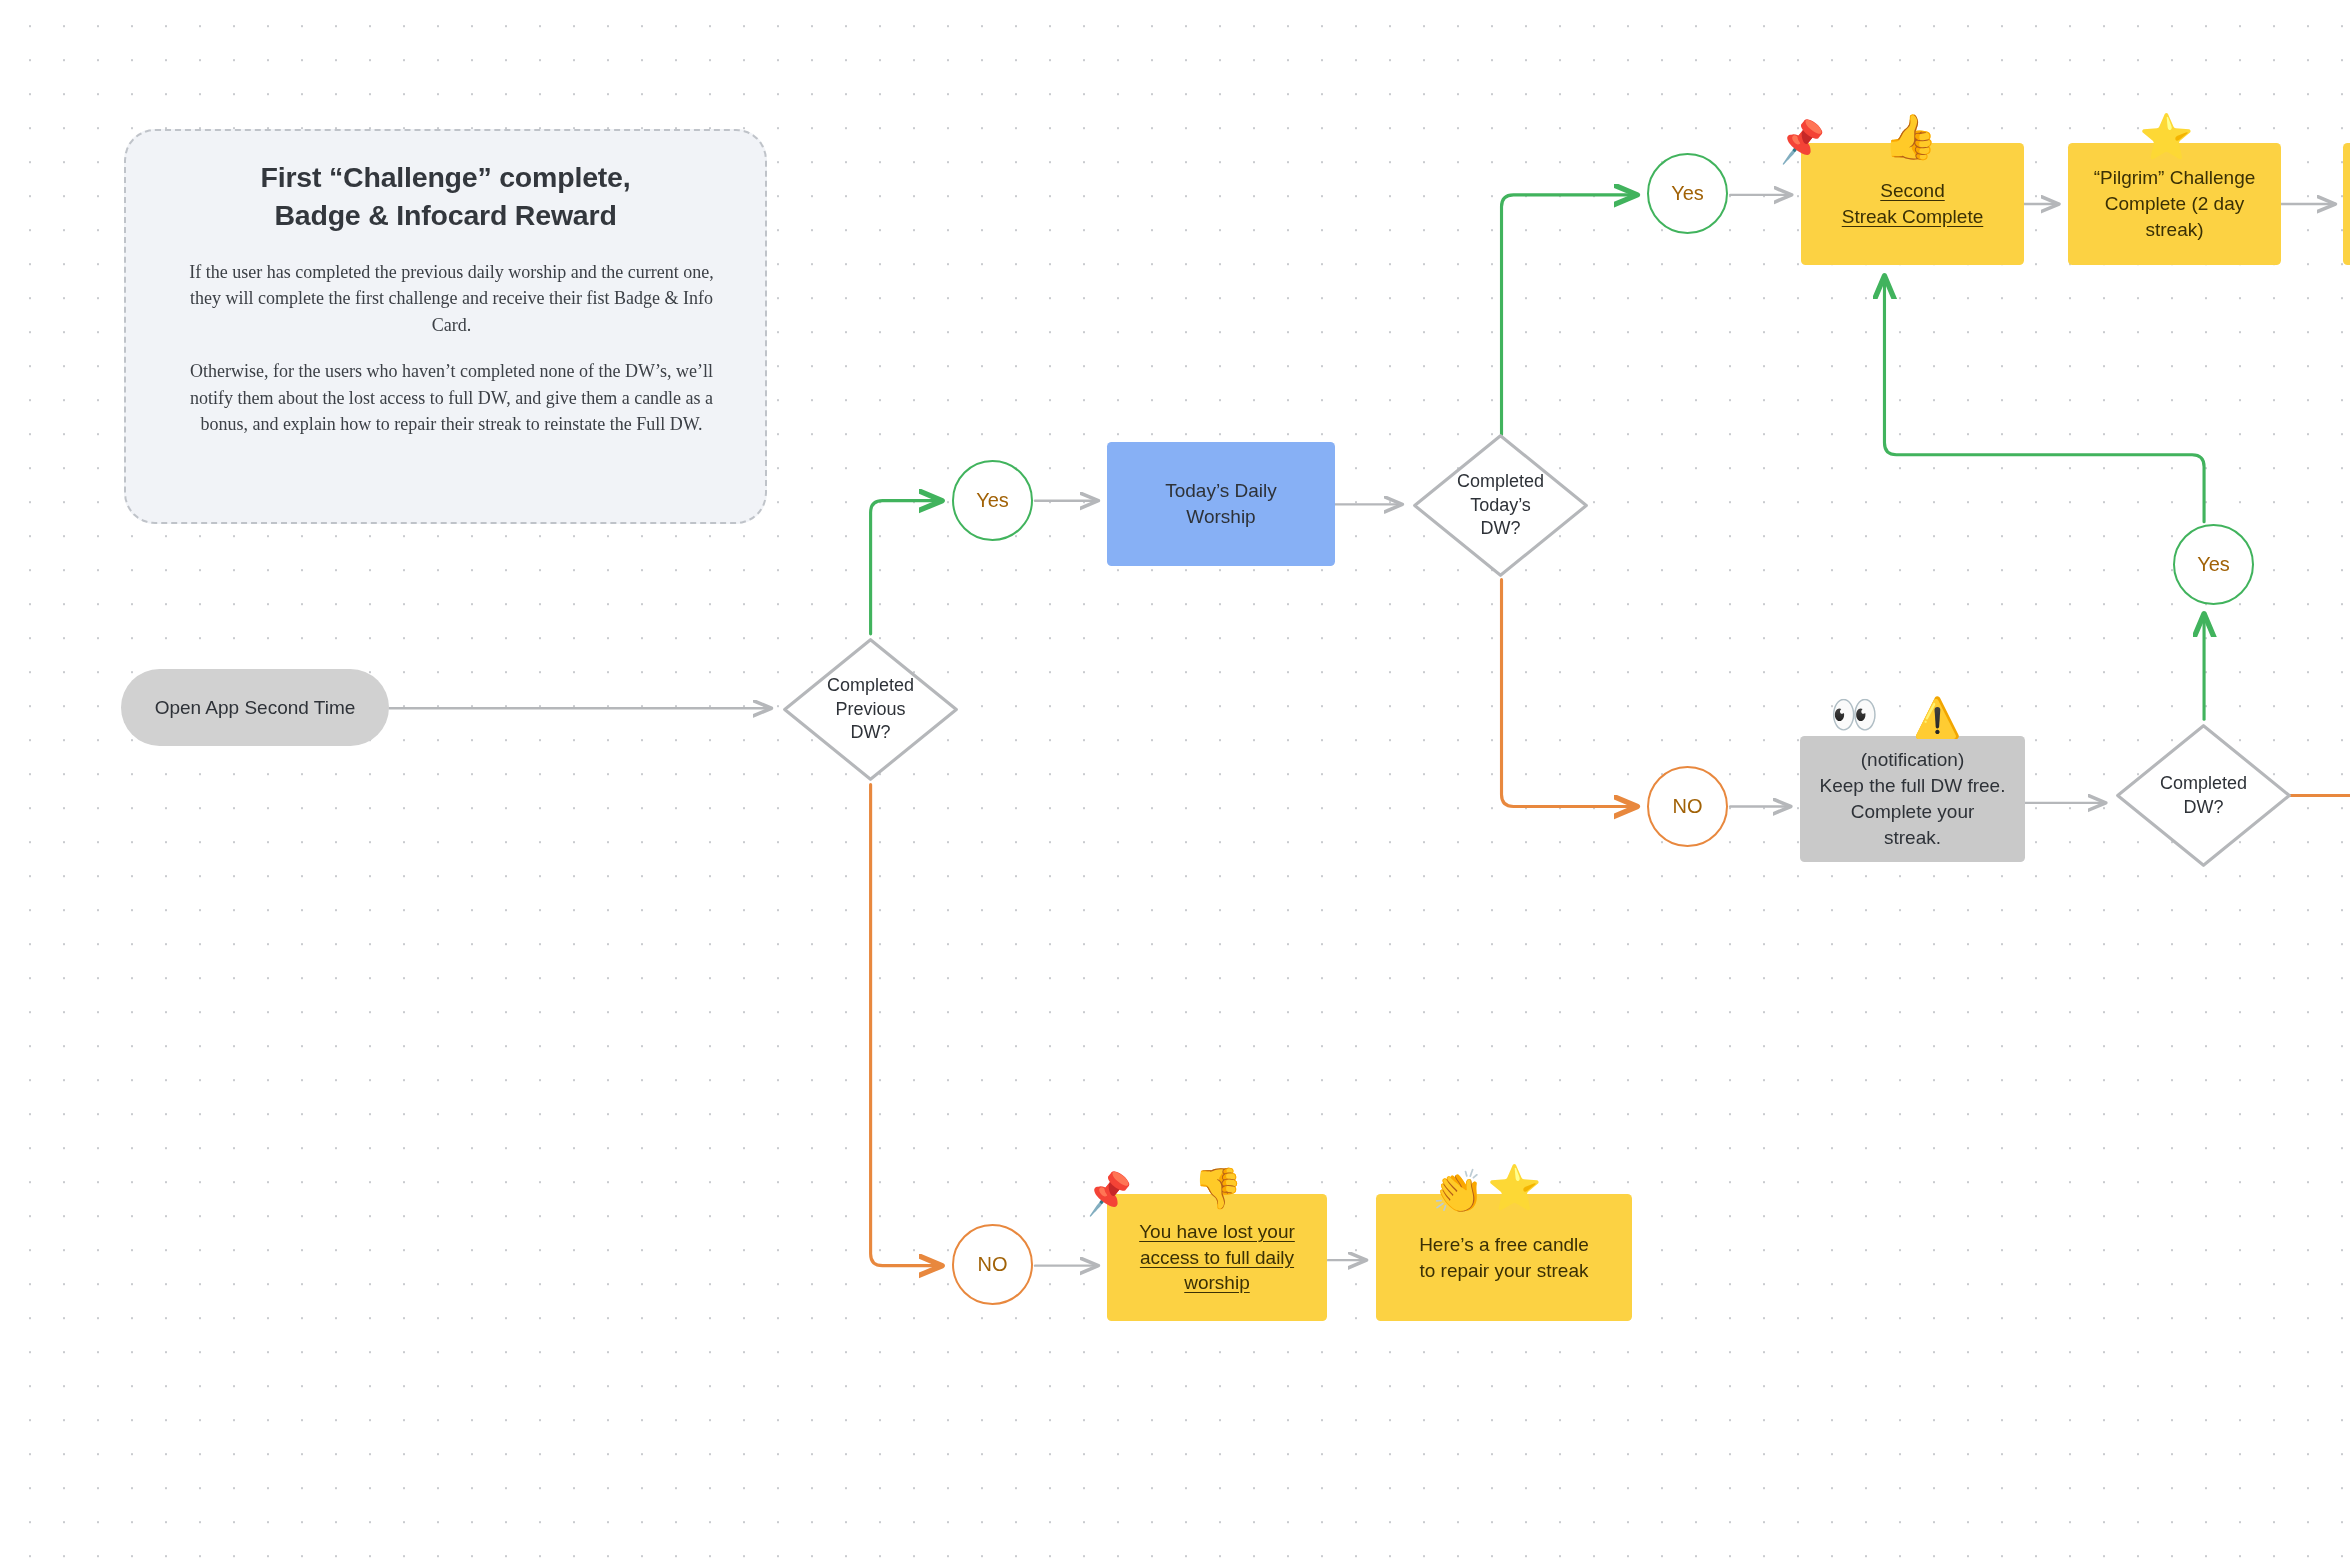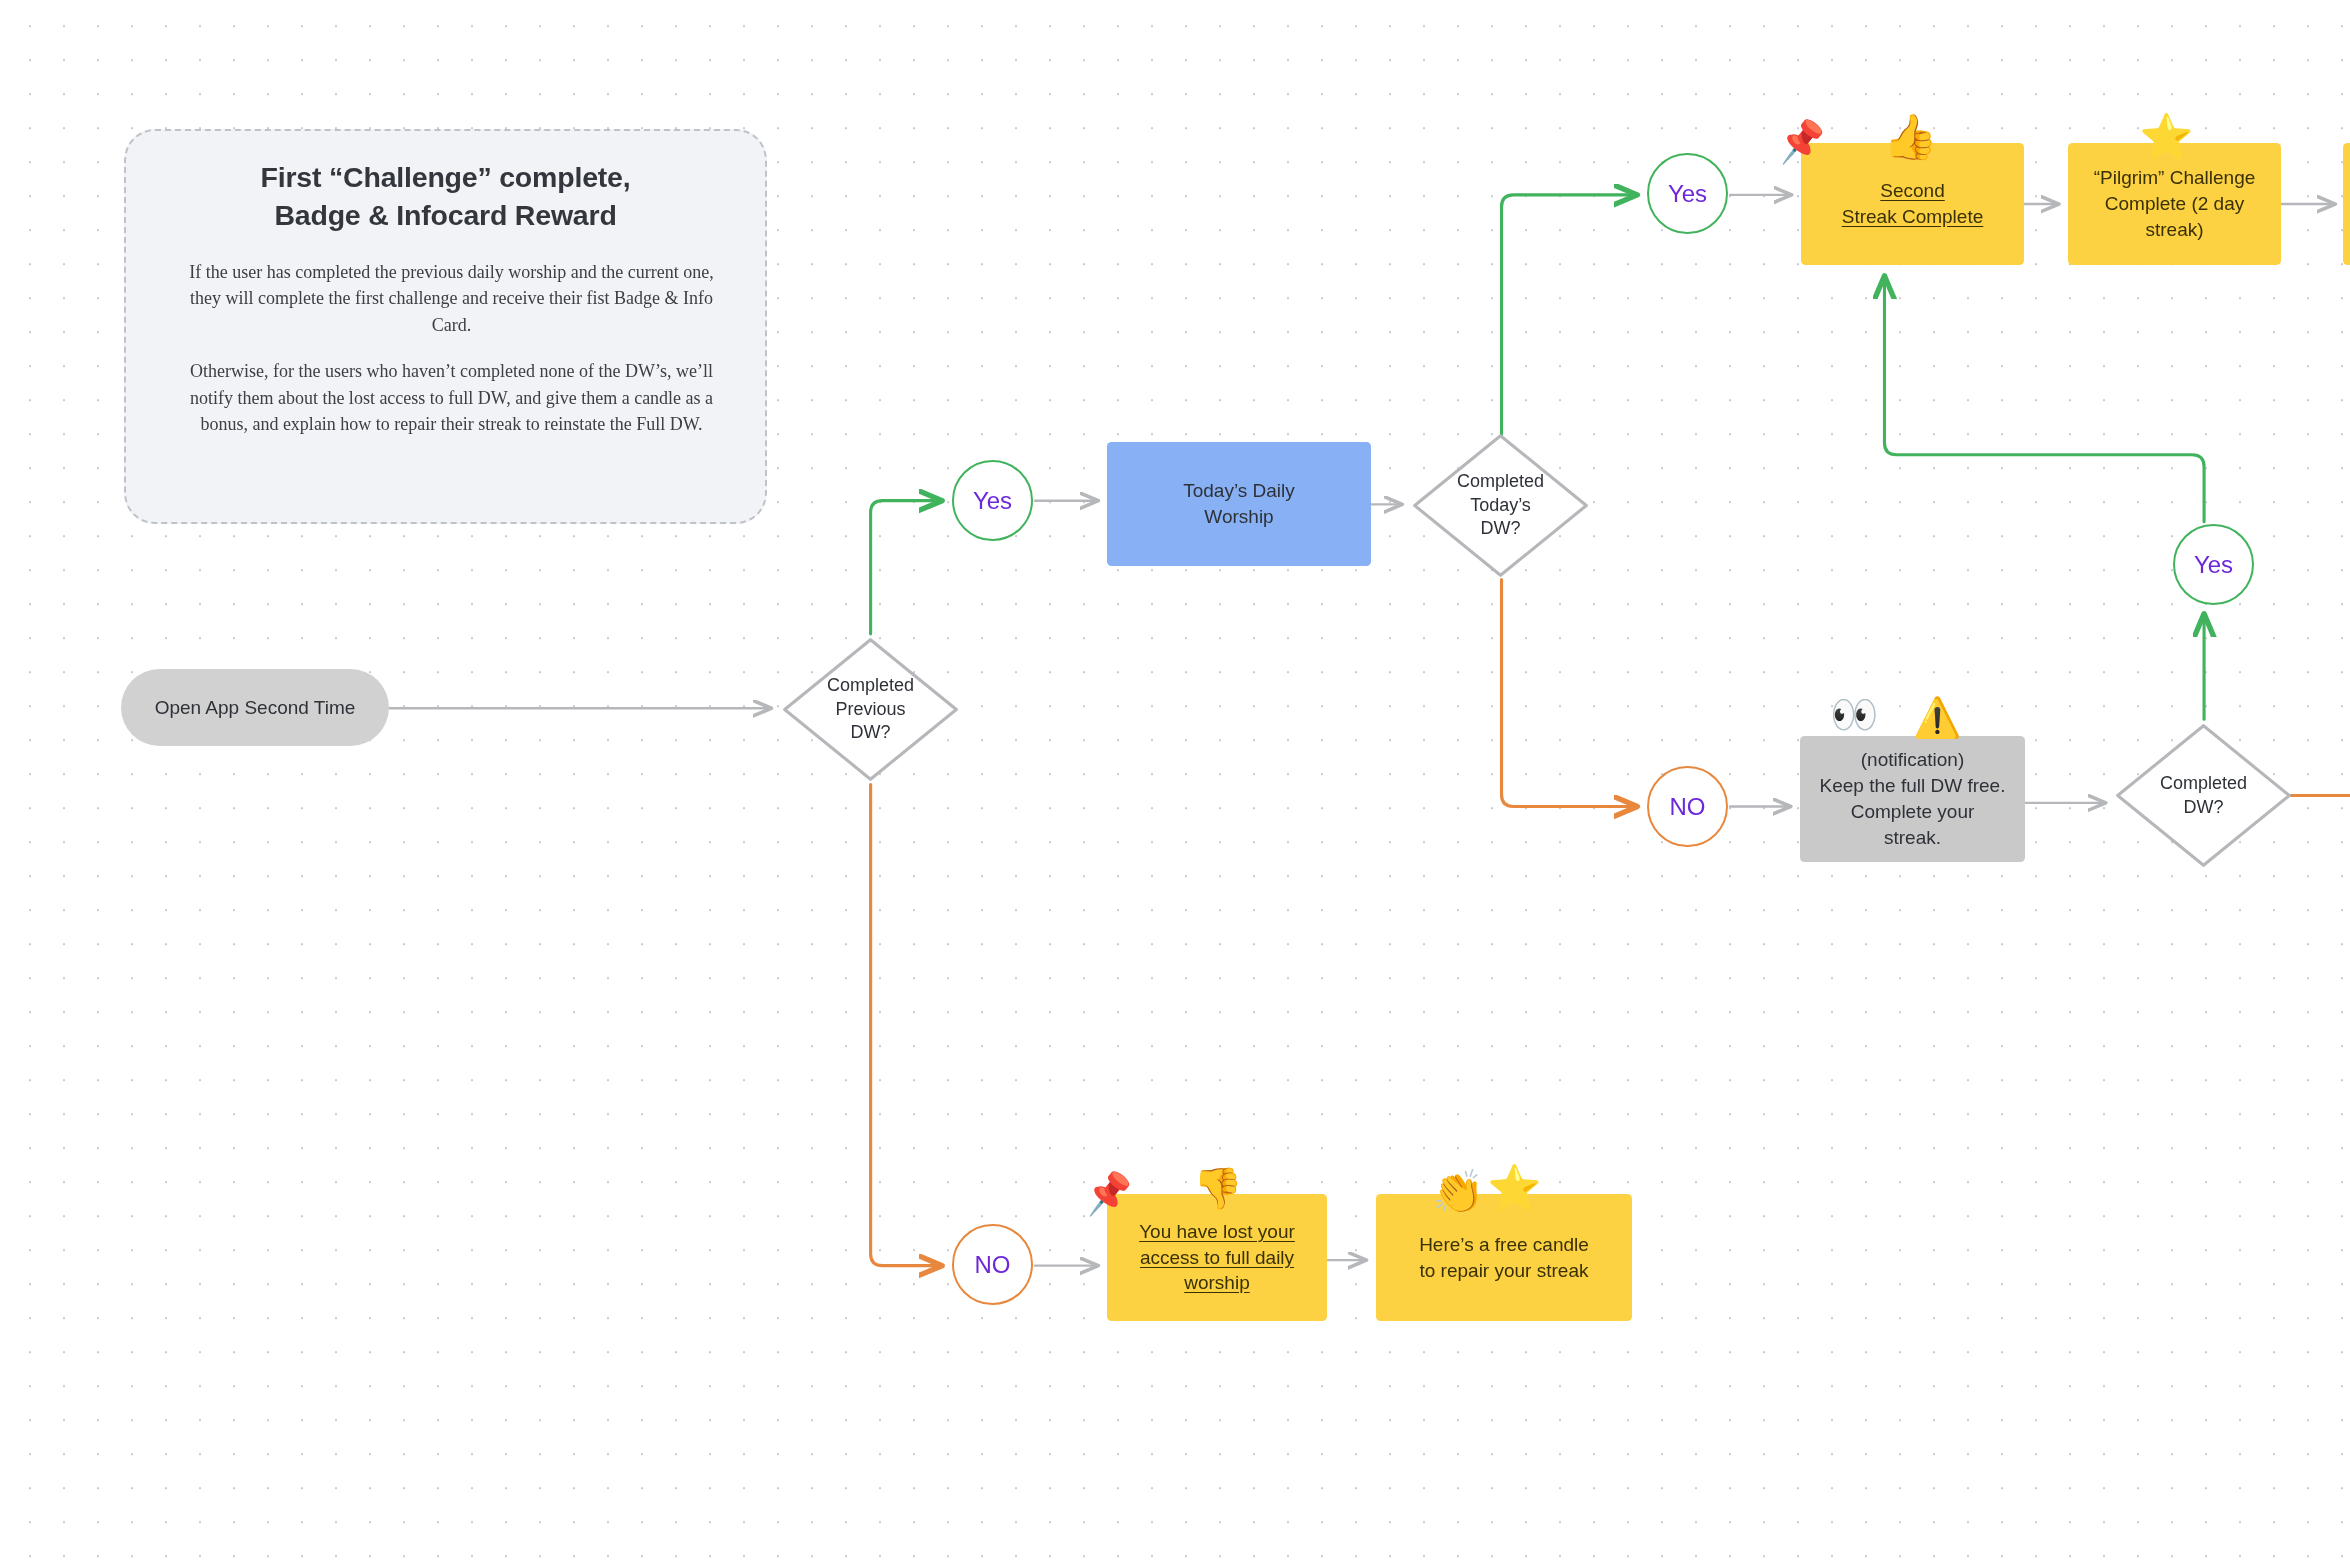--- a/index.html
+++ b/index.html
@@ -56,38 +56,38 @@
     width:138px;
   }
   #d-prev{left:781px;top:636px;}
   #d-today{left:1411px;top:432px;}
   #d-dw-right{left:2114px;top:722px;}
 
   
   .circ{
     width:81px;height:81px;border-radius:50%;
     background:#ffffff;border:2.9px solid #41b35d;
-    font-size:24px;color:#6d28d9;
+    font-size:20px;color:#a16207;
   }
   .circ.no{border-color:#e8883e;}
   #c-yes-1{left:952px;top:460px;}
   #c-yes-2{left:1647px;top:153px;}
   #c-yes-3{left:2173px;top:524px;}
   #c-no-1{left:952px;top:1224px;}
   #c-no-2{left:1647px;top:766px;}
 
   
   .rect{border-radius:4.6px;font-size:19px;line-height:1.36;padding:5.5px 13px;}
   .rect.blue{background:#87b0f5;color:#2e3238;}
   .rect.yellow{background:#fcd243;color:#3a3005;}
   .rect.gray{background:#c9c9c9;color:#2e3238;}
   .rect .rtxt{position:relative;z-index:2;}
   .rect .rtxt.emph{font-weight:400;text-decoration:underline;text-underline-offset:3.2px;}
 
-  #b-today{left:1107px;top:442px;width:264px;height:124px;justify-content:center;}
+  #b-today{left:1107px;top:442px;width:228px;height:124px;justify-content:center;}
   #b-streak2{left:1801px;top:143px;width:223px;height:122px;}
   #b-pilgrim{left:2068px;top:143px;width:213px;height:122px;}
   #b-edge-right{left:2343px;top:143px;width:110px;height:122px;}
   #b-notif{left:1800px;top:736px;width:225px;height:126px;}
   #b-lost{left:1107px;top:1194px;width:220px;height:127px;}
   #b-candle{left:1376px;top:1194px;width:256px;height:127px;}
 
   
   .sticker{position:absolute;z-index:6;line-height:1;user-select:none;}
   .s-pin-1{left:1778px;top:122px;font-size:39px;transform:rotate(-6deg);}

